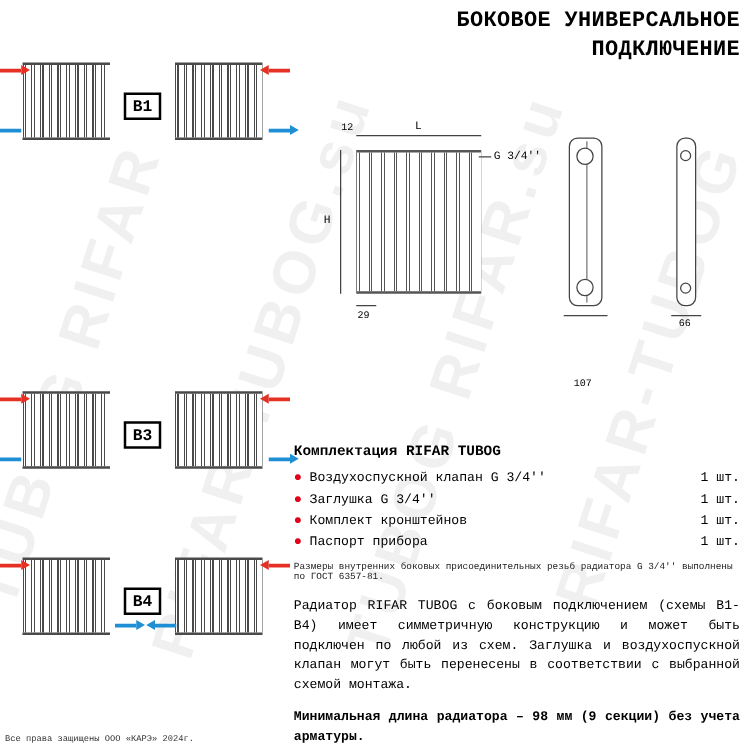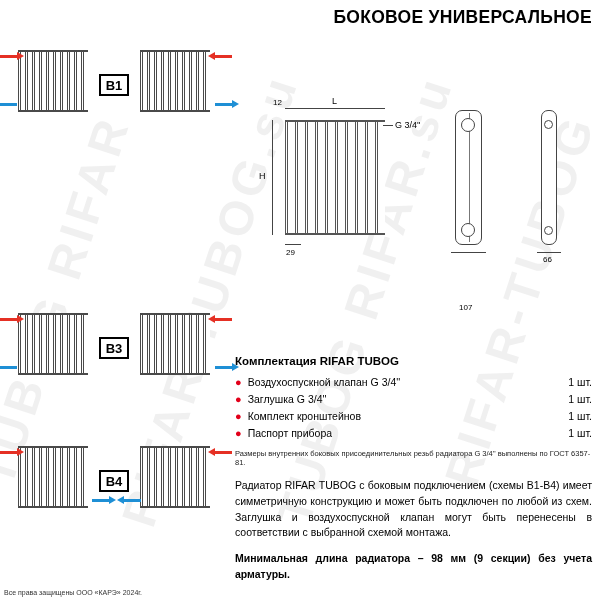--- a/index.html
+++ b/index.html
@@ -12,21 +12,21 @@
   .wm {
     position:absolute; z-index:0; white-space:nowrap; pointer-events:none;
     font-weight:bold; font-size:48px; letter-spacing:5px;
     color:rgba(70,70,70,0.08);
     transform:translate(-50%,-50%) rotate(-72deg);
   }
   .wm1{left:55px;  top:300px;}
   .wm2{left:210px; top:300px;}
   .wm3{left:365px; top:300px;}
   .wm4{left:520px; top:300px;}
-  .layer { position:absolute; inset:0; z-index:1; }
+  .layer { position:absolute; inset:0; z-index:1;font-family:Liberation Mono, monospace; }
 
   
   .title {
     position:absolute; top:6px; right:8px; text-align:right;
     font-size:17.5px; font-weight:bold; line-height:1.3; letter-spacing:.3px;
   }
 
   
   .scheme { position:absolute; left:0; width:234px; height:80px;padding-left:16px; }
   .s1{top:42px;} .s2{top:172px;} .s3{top:305px;} .s4{top:438px;}
@@ -100,20 +100,21 @@
 
 <div class="wm wm1">TUBOG RIFAR</div>
 <div class="wm wm2">RIFAR-TUBOG.su</div>
 <div class="wm wm3">TUBOG RIFAR.su</div>
 <div class="wm wm4">RIFAR-TUBOG</div>
 
 <div class="layer">
 
   <div class="title">
     <div>БОКОВОЕ УНИВЕРСАЛЬНОЕ</div>
+    <div>ПОДКЛЮЧЕНИЕ</div>
   </div>
 
   <div class="scheme s1">
     <div class="rad rad-l"></div>
     <div class="rad rad-r"></div>
     <div class="label-box">В1</div>
     <span class="arr red tl head-r"></span>
     <span class="arr blue bl head-l"></span>
     <span class="arr red tr head-l"></span>
     <span class="arr blue br head-r"></span>

